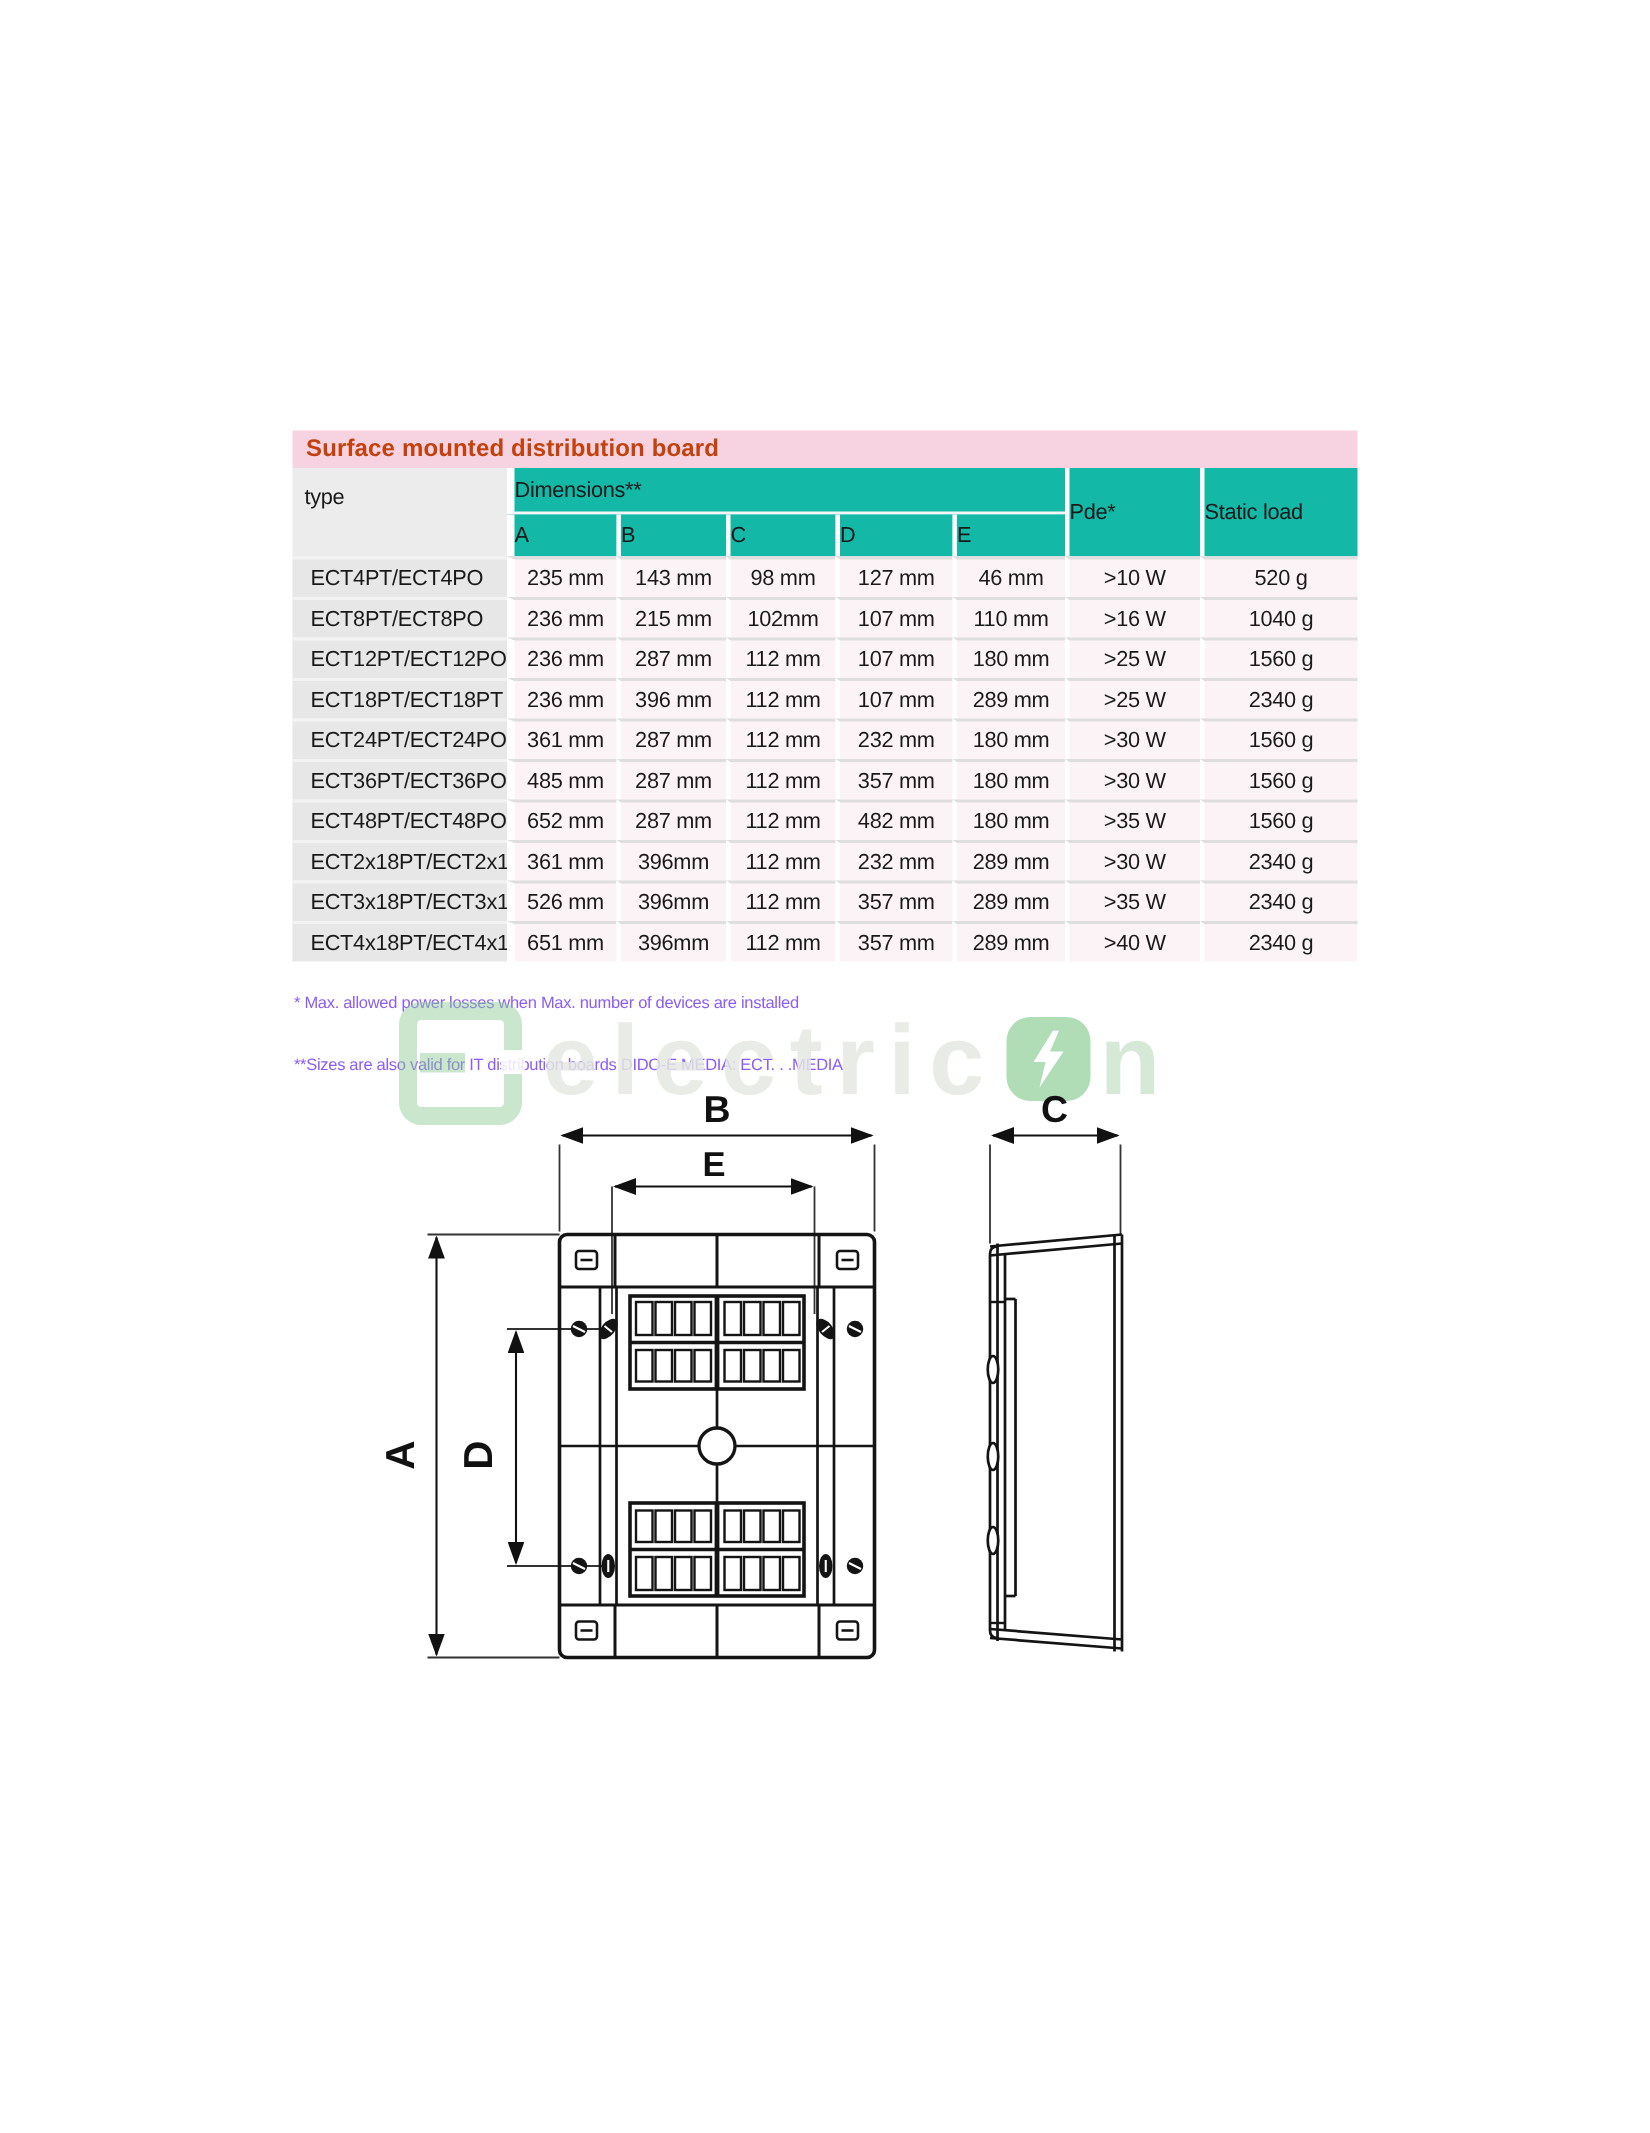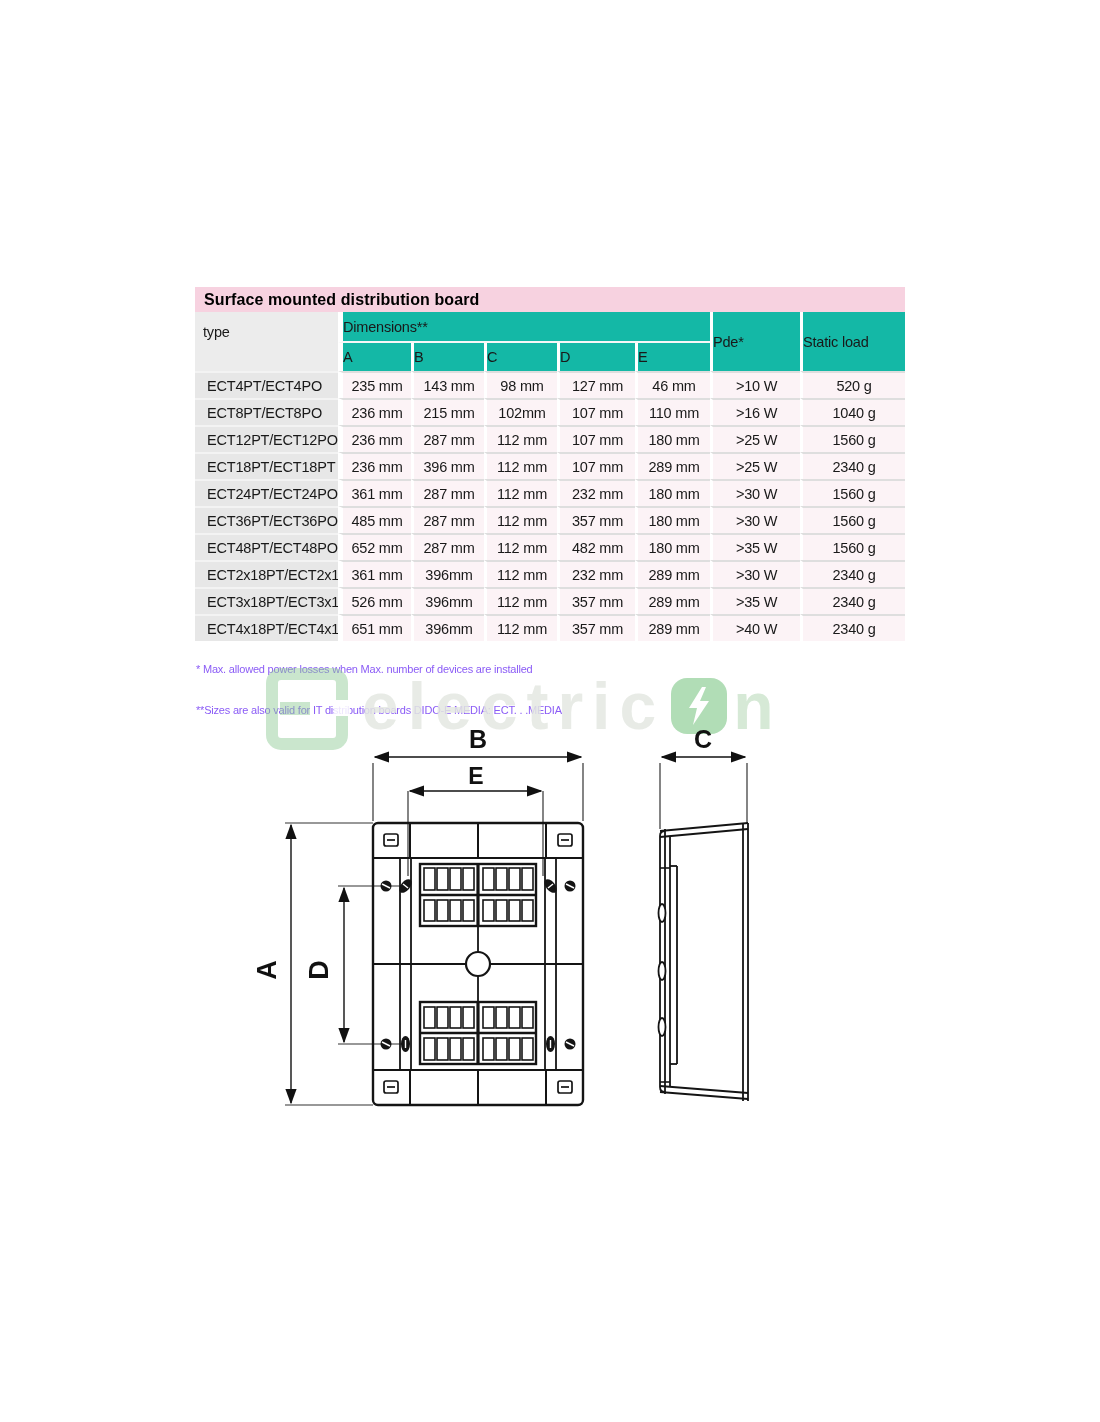--- a/index.html
+++ b/index.html
@@ -1,20 +1,20 @@
 <!DOCTYPE html>
 <html><head>
 <meta charset="utf-8">
 <style>
   html,body{margin:0;padding:0;background:#ffffff;}
   body{width:1100px;height:1422px;position:relative;font-family:"Liberation Sans",sans-serif;overflow:hidden;}
 
   
   .spec-table{position:absolute;left:195px;top:287px;width:710px;}
-  .title-bar{background:#f7d2e0;color:#000000;font-weight:bold;font-size:16px;
+  .title-bar{background:#f7d2e0;color:#c2410c;font-weight:bold;font-size:16px;
              height:25px;line-height:25px;padding-left:9px;letter-spacing:.1px;box-sizing:border-box;}
   table{border-collapse:separate;border-spacing:0;width:710px;table-layout:fixed;}
   th,td{font-size:14.5px;color:#191919;font-weight:normal;letter-spacing:-.2px;
         padding:0;box-sizing:border-box;overflow:hidden;white-space:nowrap;}
   thead th{background:#14b8a6;text-align:left;}
   th.type-h{text-align:left;vertical-align:top;padding:12px 0 0 8px;background:#ececec;margin-top:20px;}
   th.dims-h{height:31px;border-bottom:2px solid #f7f7f7;}
   th.sub-h{height:28px;}
   th.span-h{vertical-align:middle;}
   td{height:27px;text-align:center;background:#fcf3f6;border-top:2px solid #dedede;}

